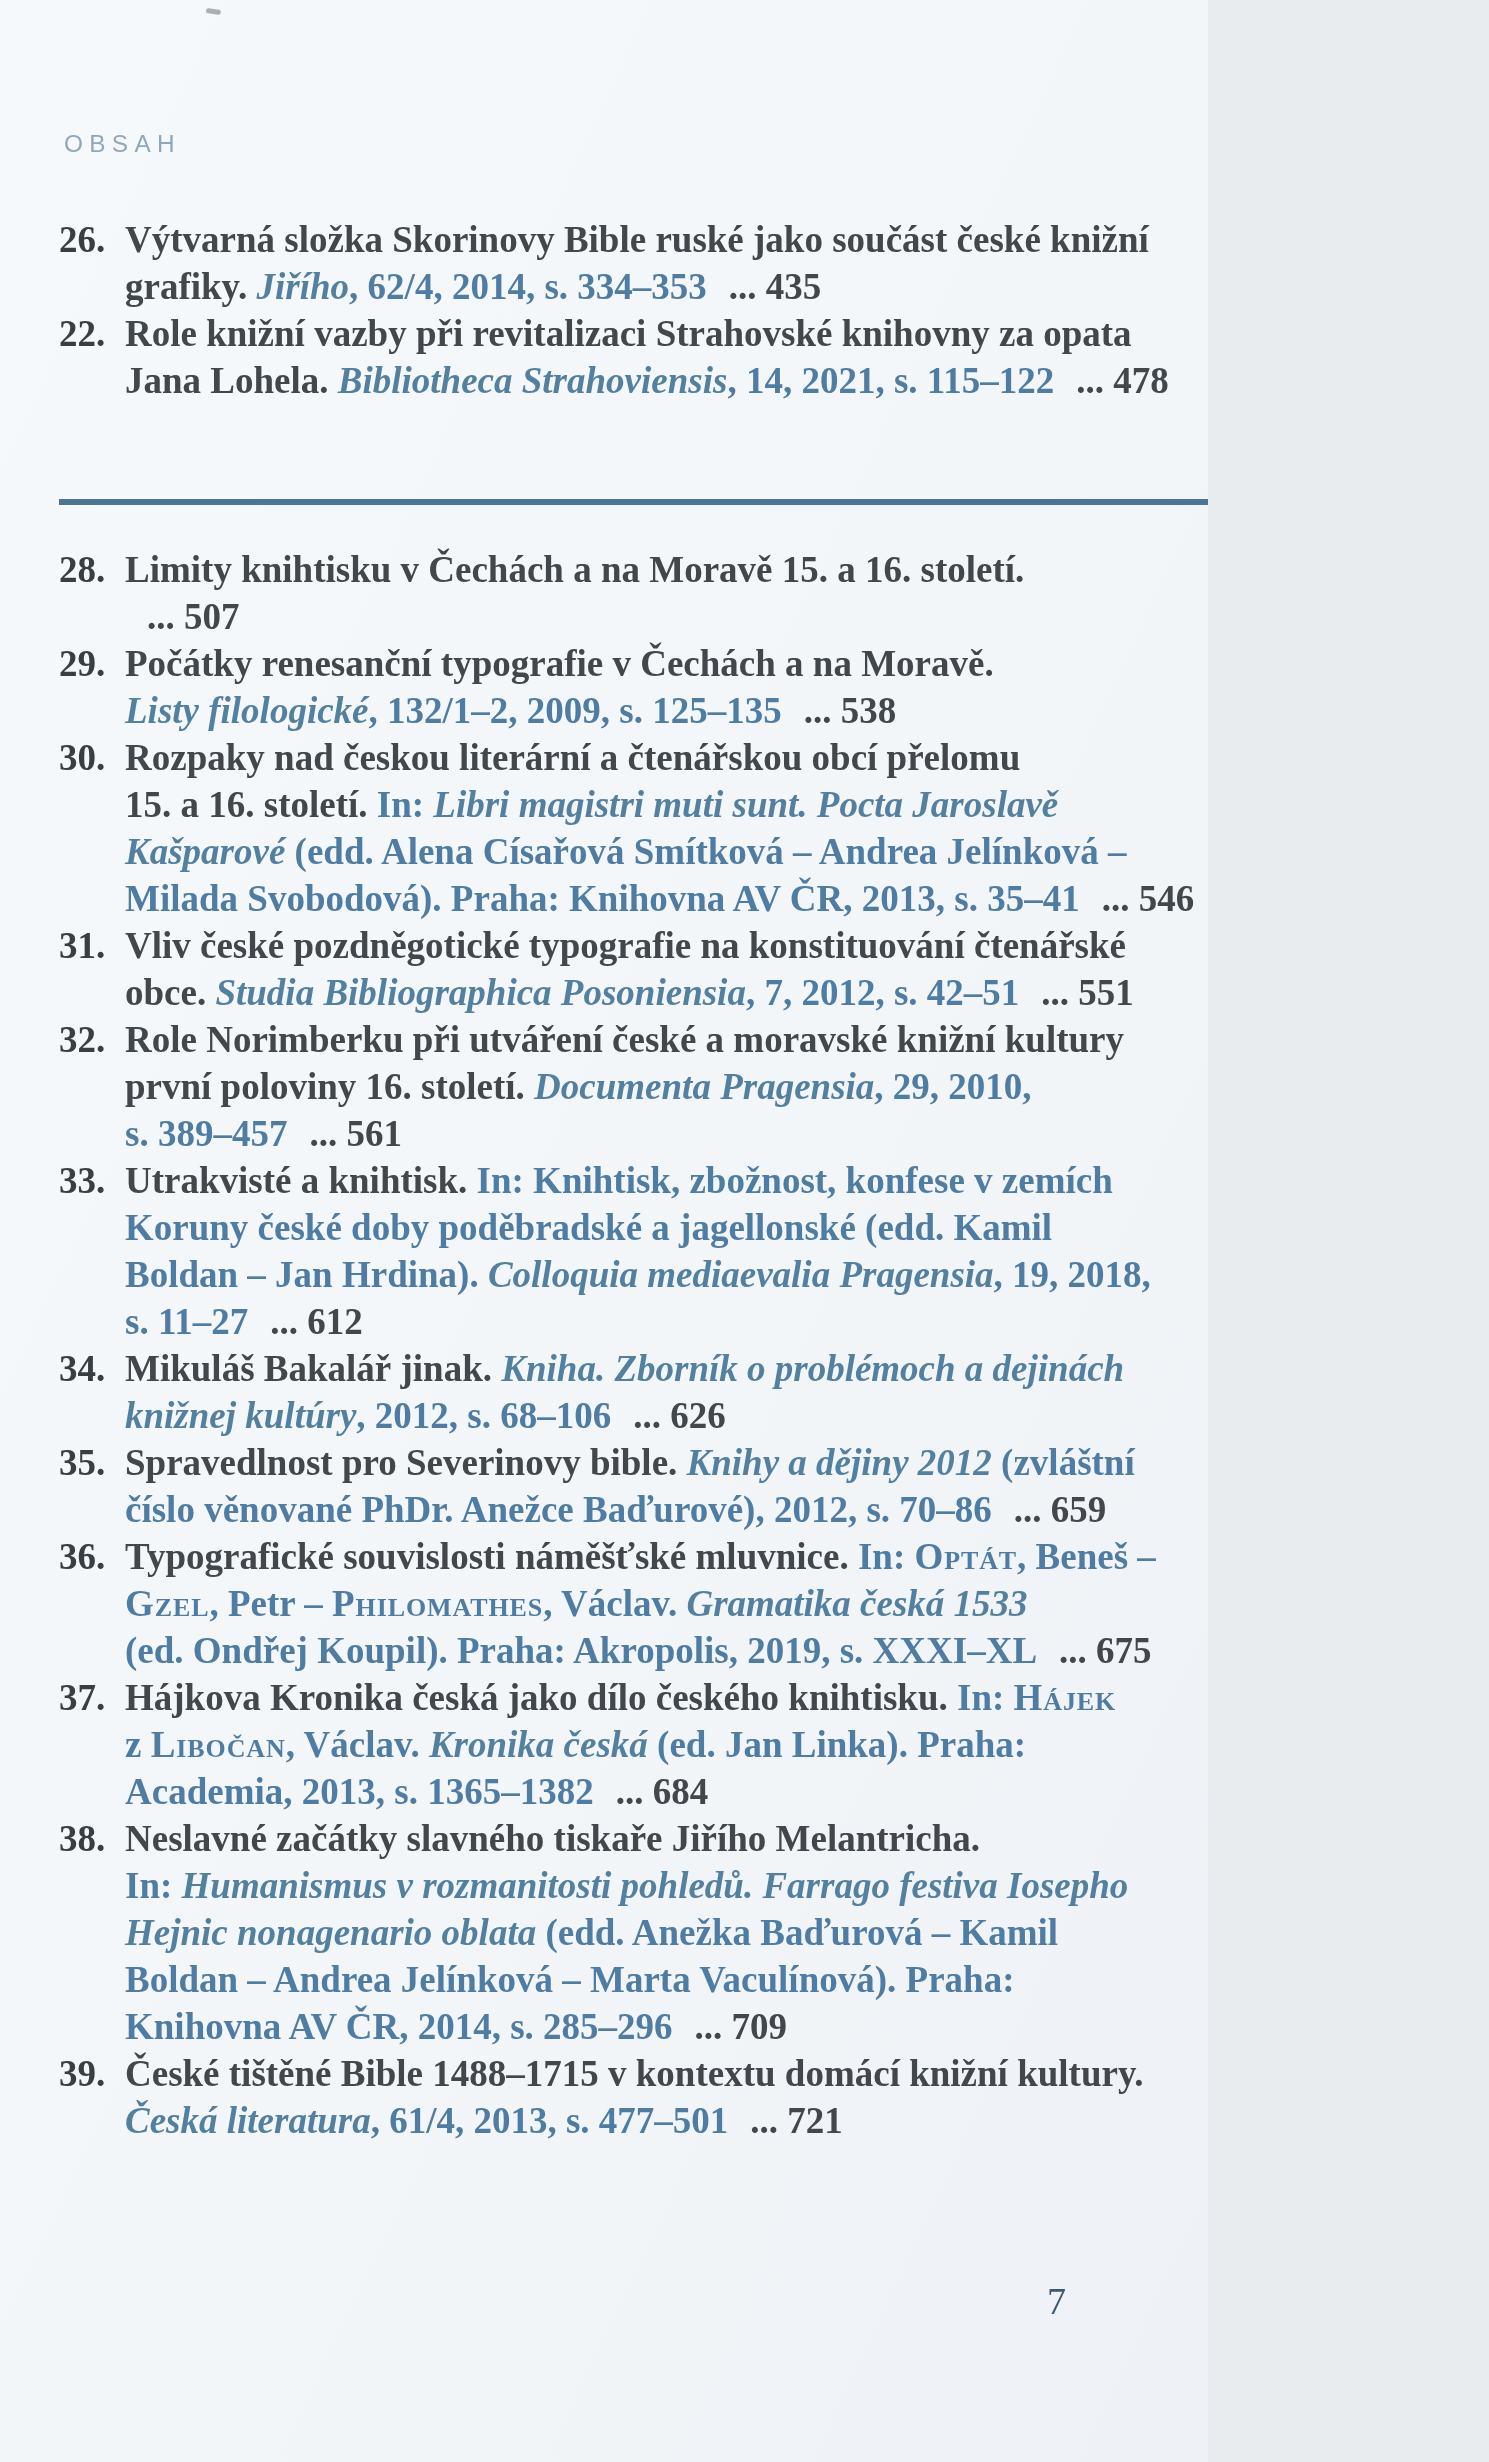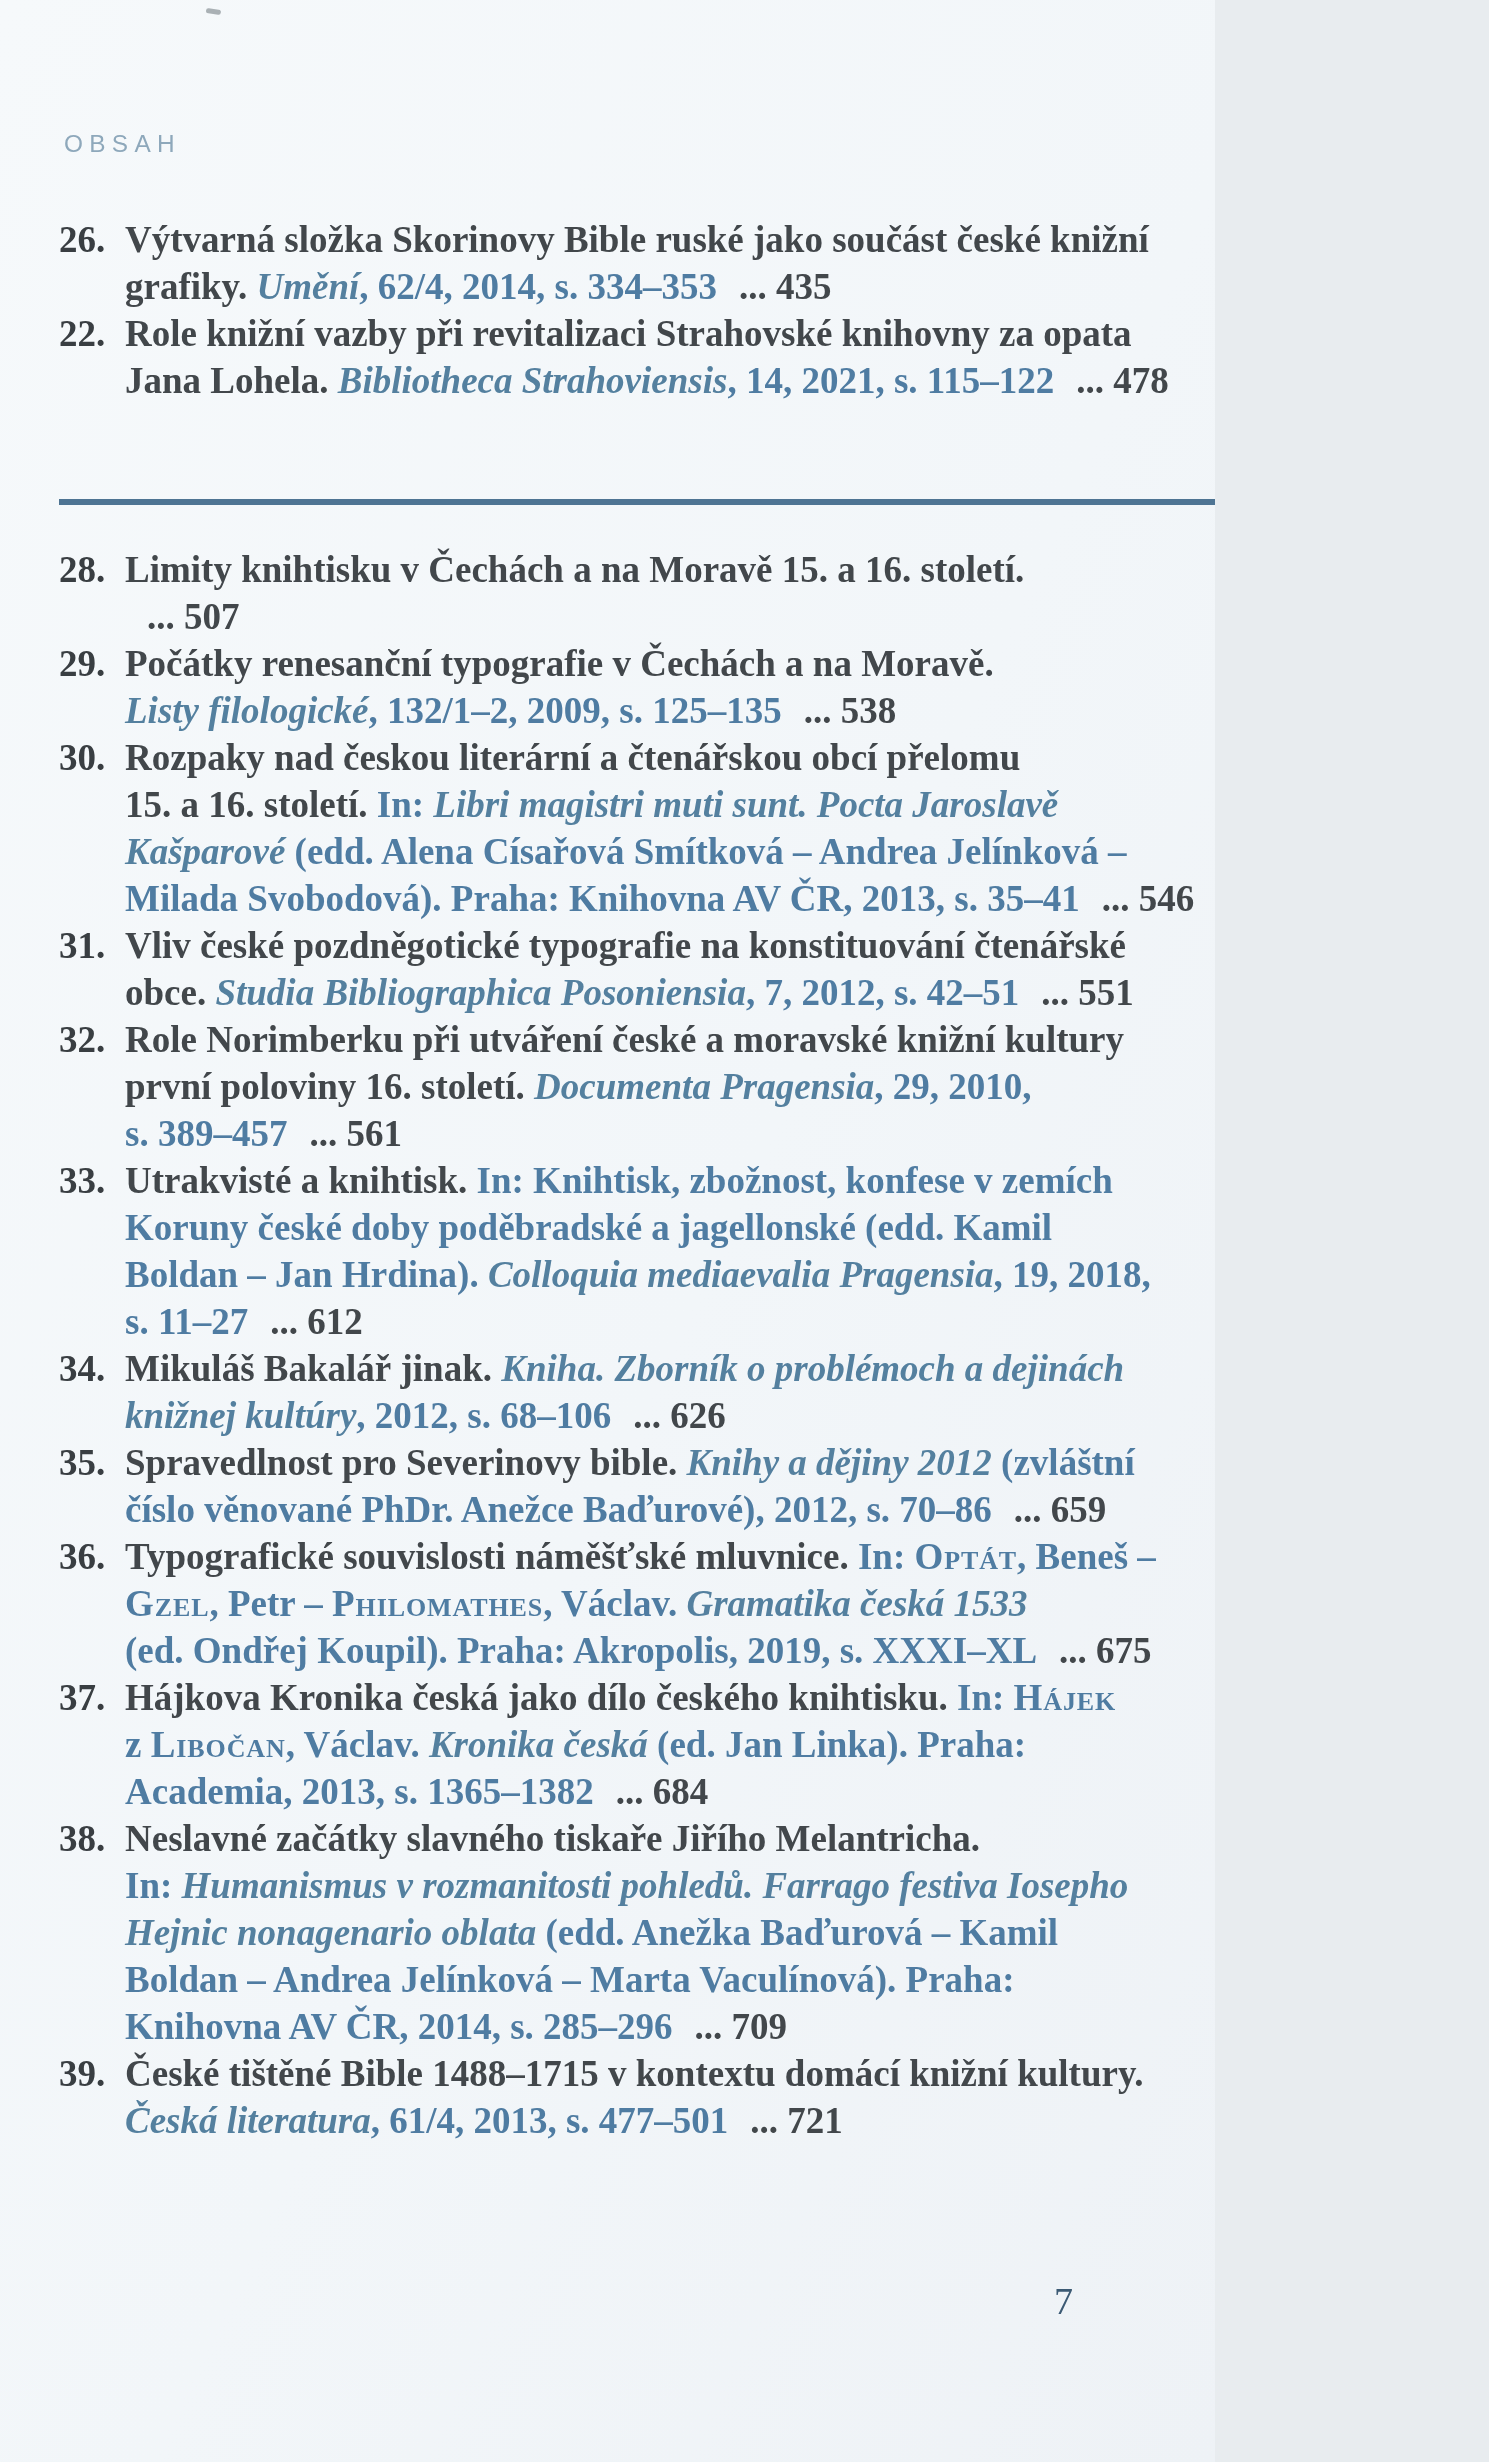--- a/index.html
+++ b/index.html
@@ -1,19 +1,19 @@
 <!DOCTYPE html>
 <html style="font-size:14.5px"><head>
 <meta charset="utf-8">
 <style>
   html,body { margin:0; padding:0; background:#e8ecef; }
   .page {
     position:relative; width:1208px; height:2462px; overflow:hidden;
     background:linear-gradient(115deg,#f6f9fb 0%,#f2f6f9 55%,#eef2f6 100%);
-    font-family:"Liberation Serif", serif; color:#42474b;padding-left:7px;
+    font-family:"Liberation Serif", serif; color:#42474b;
   }
   .obsah {
     position:absolute; left:64px; top:130px;
     font-family:"Liberation Sans", sans-serif;
     font-size:24.4px; letter-spacing:6.3px; color:#8ea8bb;
   }
   .artifact {
     position:absolute; left:206px; top:9px; width:14.5px; height:4.5px;
     background:#aab1b5; border-radius:2.7px; transform:rotate(8deg);
   }
@@ -50,21 +50,21 @@
 <div class="page">
   <div class="artifact"></div>
   <div class="obsah">OBSAH</div>
   <div class="toc">
       <div class="entry">
         <span class="num">26.</span>
         <div class="line">
           <span class="line-left"><span class="seg seg-d">Výtvarná složka Skorinovy Bible ruské jako součást české knižní</span></span>
         </div>
         <div class="line">
-          <span class="line-left"><span class="seg seg-d">grafiky. </span><span class="seg seg-bi">Umění</span><span class="seg seg-b">, 62/4, 2014, s. 334–353</span></span>
+          <span class="line-left"><span class="seg seg-d">grafiky. </span><span class="seg seg-bi">Jiřího</span><span class="seg seg-b">, 62/4, 2014, s. 334–353</span></span>
           <span class="pageref">... 435</span>
         </div>
       </div>
       <div class="entry">
         <span class="num">22.</span>
         <div class="line">
           <span class="line-left"><span class="seg seg-d">Role knižní vazby při revitalizaci Strahovské knihovny za opata</span></span>
         </div>
         <div class="line">
           <span class="line-left"><span class="seg seg-d">Jana Lohela. </span><span class="seg seg-bi">Bibliotheca Strahoviensis</span><span class="seg seg-b">, 14, 2021, s. 115–122</span></span>

